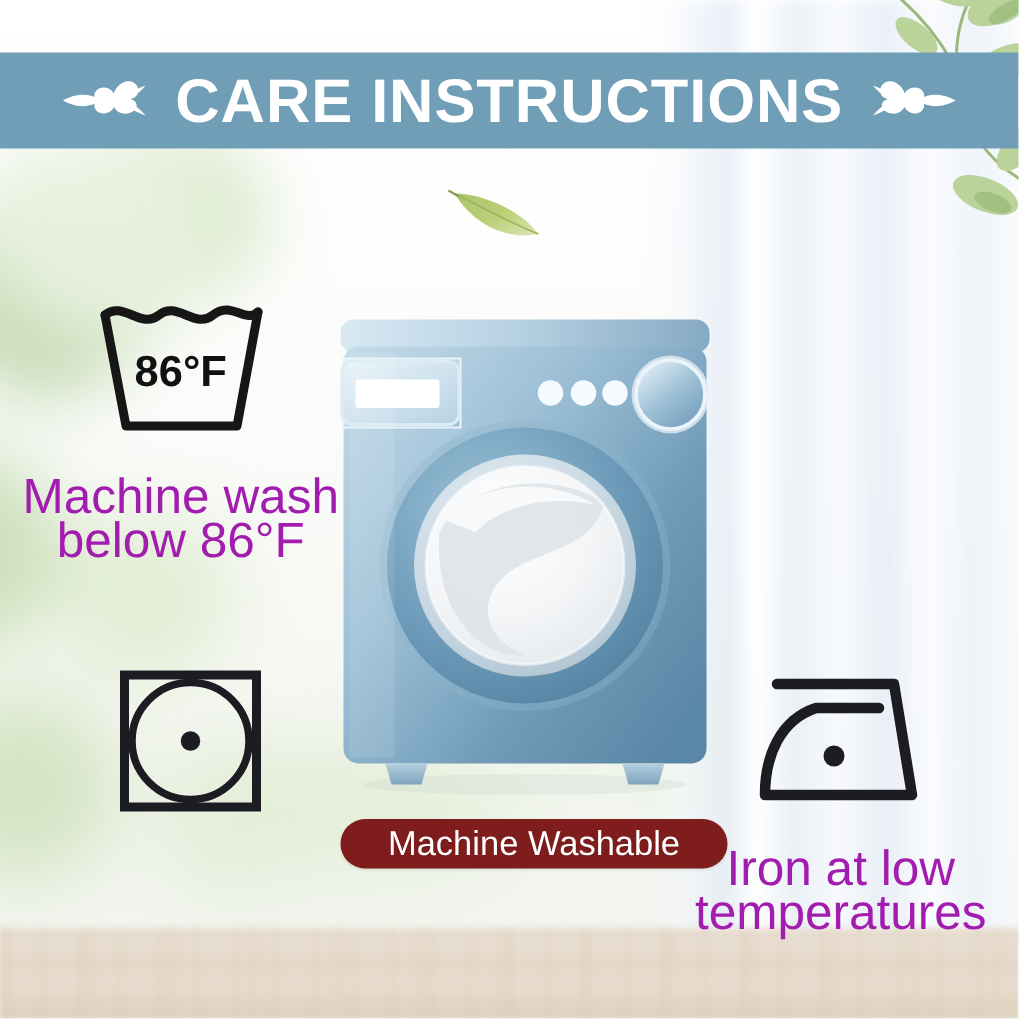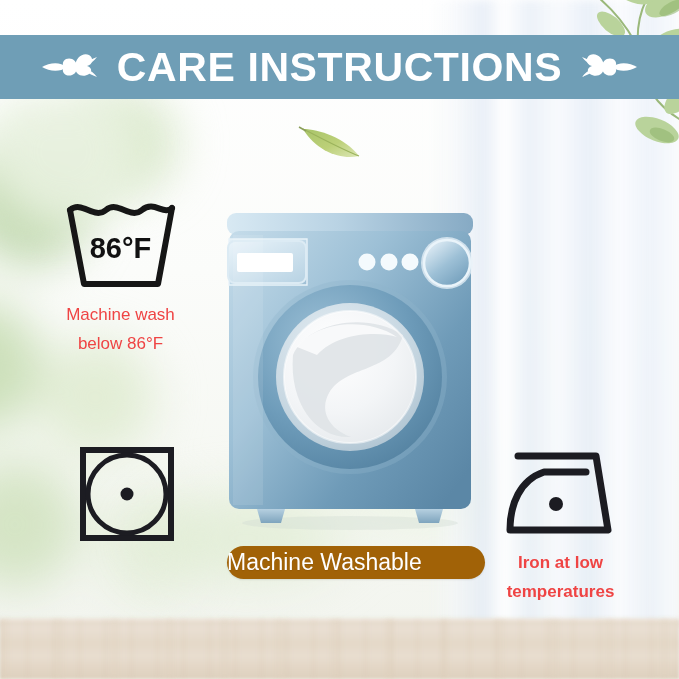--- a/index.html
+++ b/index.html
@@ -105,42 +105,42 @@
   .ornament svg{display:block;}
   .ornament.flip{transform:scaleX(-1);}
 
   
   .leaf-float{position:absolute;left:297px;top:120px;width:70px;height:45px;}
 
   
   .cell{position:absolute;text-align:center;}
   .cell .glyph{display:flex;align-items:center;justify-content:center;}
   .cell .caption{
-    color:#ef4444;font-size:17px;line-height:29px;white-space:pre-line;
-    margin-top:4px;
+    color:#a21caf;font-size:33px;line-height:29px;white-space:pre-line;
+    margin-top:20px;
   }
   .cell-tl{left:8px;top:196px;width:225px;}
   .cell-tr{left:448px;top:196px;width:225px;}
   .cell-bl{left:8px;top:444px;width:225px;}
-  .cell-br{left:448px;top:444px;width:225px;font-weight:bold;}
+  .cell-br{left:448px;top:444px;width:225px;}
 
   .wash-glyph{position:relative;width:130px;height:100px;margin:0 auto;}
   .wash-temp{
     position:absolute;left:0;right:0;top:38px;text-align:center;
     font-size:29px;font-weight:bold;color:#111;line-height:1;
   }
 
   
   .machine{position:absolute;left:225px;top:205px;width:250px;height:330px;}
 
   
   .badge{
     position:absolute;left:227px;top:546px;width:258px;height:33px;
-    background:#a16207;border-radius:17px;
-    display:flex;align-items:center;justify-content:flex-start;
+    background:#7f1d1d;border-radius:17px;
+    display:flex;align-items:center;justify-content:center;
     box-shadow:0 1px 2px rgba(0,0,0,.10);
   }
   .badge-text{
     color:#ffffff;font-size:23px;line-height:1;white-space:nowrap;
     text-shadow:0 1px 1px rgba(0,0,0,.08);
   }
 </style>
 </head>
 <body>
 

